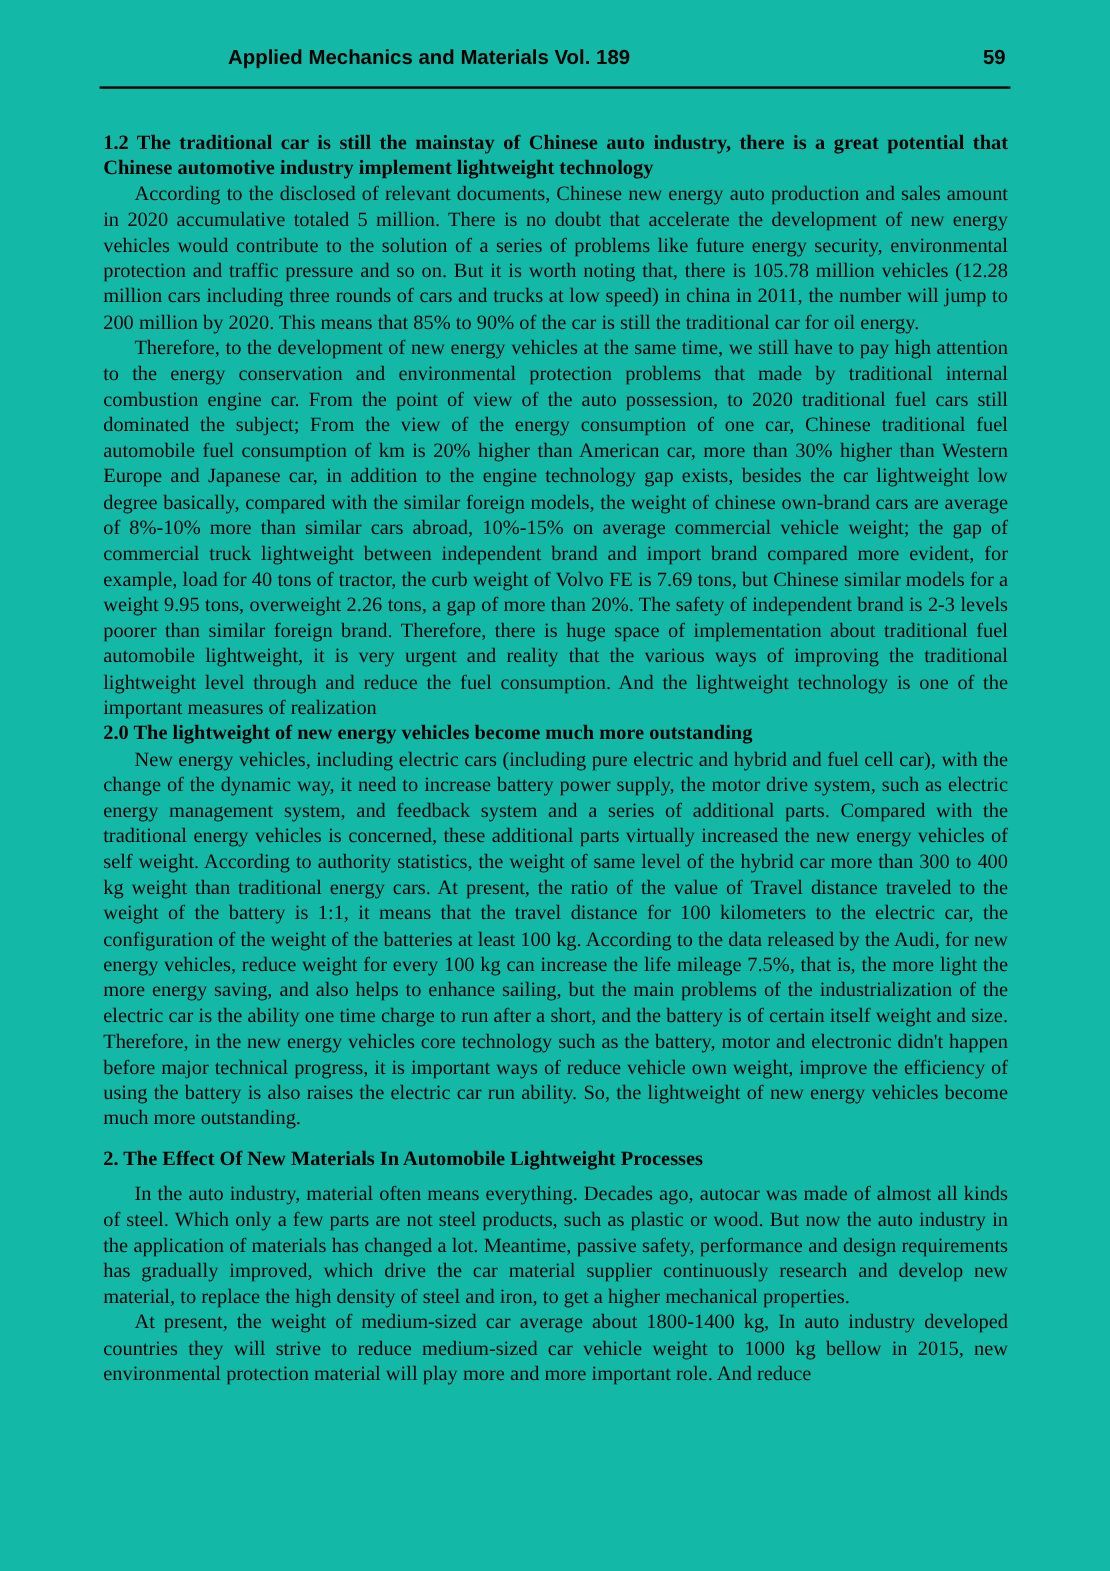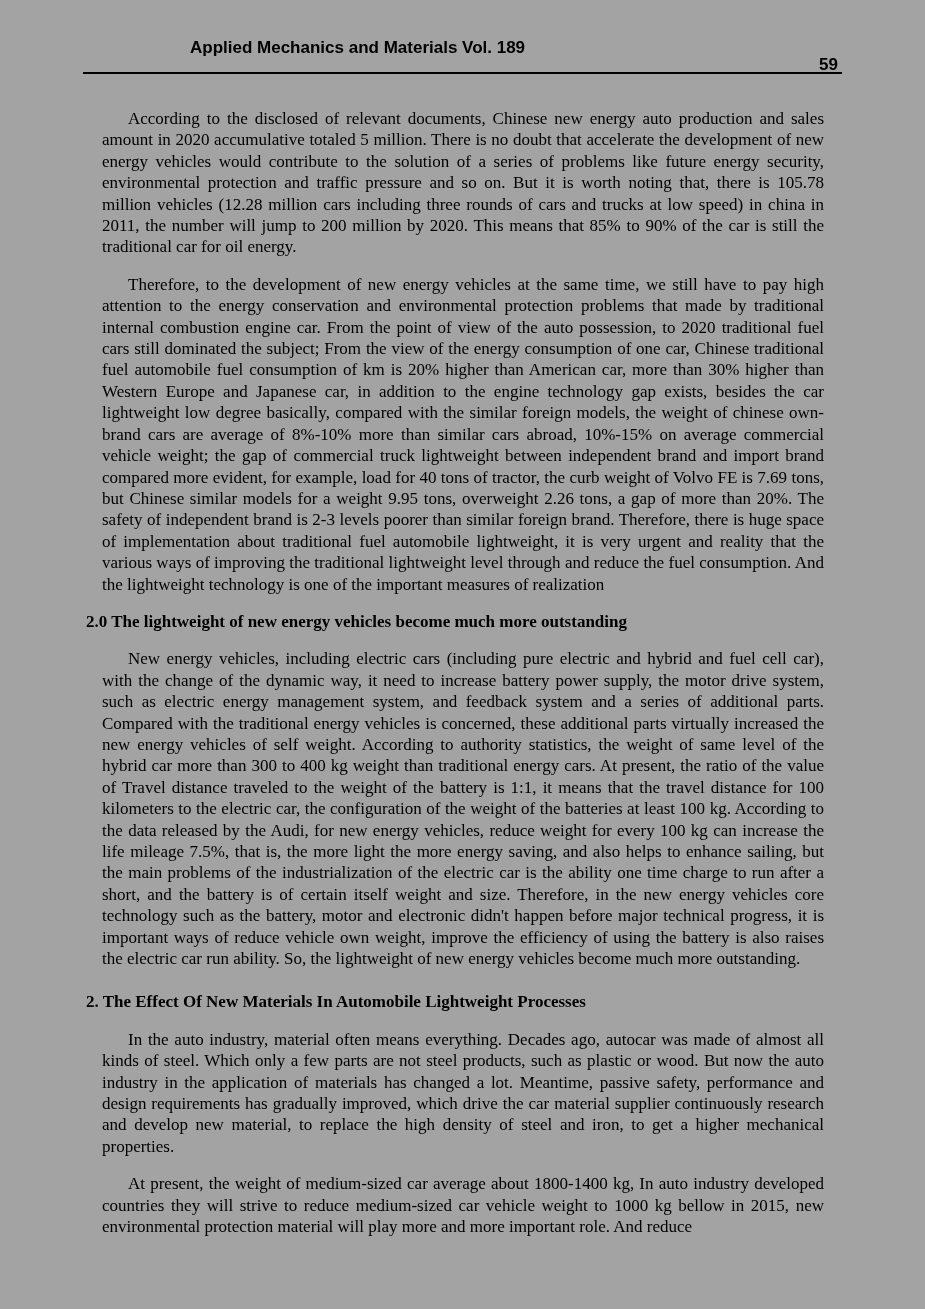--- a/index.html
+++ b/index.html
@@ -5,21 +5,21 @@
   html, body {
     margin: 0;
     padding: 0;
     background: #ffffff;
   }
   .page {
     position: relative;
     width: 925px;
     height: 1309px;
     box-sizing: border-box;
-    background: #a3a3a3;
+    background: #14b8a6;
     color: #000000;
     padding: 36px 85px 0 86px;
     font-family: "Liberation Serif", serif;
     overflow: hidden;
   }
   .running-header {
     position: relative;
     height: 23px;
     font-family: "Liberation Sans", sans-serif;
     font-weight: bold;
@@ -28,21 +28,21 @@
   }
   .journal-title {
     position: absolute;
     left: 104px;
     top: 0;
     white-space: nowrap;
   }
   .page-number {
     position: absolute;
     right: 2px;
-    top: 17px;
+    top: 0;
   }
   .header-rule {
     margin-top: 13px;
     border: 0;
     border-top: 2px solid #000000;
     margin-left: -3px;
     margin-right: -2px;
   }
   .content {
     margin-top: 34px;
@@ -50,43 +50,44 @@
     line-height: 21.4px;
     text-align: justify;
   }
   .section-heading {
     font-size: 17px;
     font-weight: bold;
     margin: 0;
     text-align: justify;
   }
   .section-heading.spaced {
-    margin-top: 22px;
+    margin-top: 12px;
     margin-bottom: 8px;
     font-family: Liberation Serif, serif;
   }
   .para {
-    margin: 16px;
+    margin: 0;
     text-indent: 26px;
   }
 </style>
 </head>
 <body>
 
 <div class="page">
 
   <div class="running-header">
     <span class="journal-title">Applied Mechanics and Materials Vol. 189</span>
     <span class="page-number">59</span>
   </div>
 
   <hr class="header-rule">
 
   <div class="content">
 
+    <h2 class="section-heading">1.2 The traditional car is still the mainstay of Chinese auto industry, there is a  great potential that Chinese automotive industry implement lightweight technology</h2>
 
     <p class="para">According to the disclosed of relevant documents, Chinese new energy auto production and sales amount in 2020 accumulative totaled 5 million. There is no doubt that accelerate the development of new energy vehicles would contribute to the solution of a series of problems like future energy security, environmental protection and traffic pressure and so on. But it is worth noting that, there is 105.78 million vehicles (12.28 million cars including three rounds of cars and trucks at low speed) in china in 2011, the number will jump to 200 million by 2020. This means that 85% to 90% of the car is still the traditional car for oil energy.</p>
 
     <p class="para">Therefore, to the development of new energy vehicles at the same time, we still have to pay high attention to the energy conservation and environmental protection problems that made by traditional internal combustion engine car. From the point of view of the auto possession, to 2020 traditional fuel cars still dominated the subject; From the view of the energy consumption of one car, Chinese traditional fuel automobile fuel consumption of km is 20% higher than American car, more than 30% higher than Western Europe and Japanese car, in addition to the engine technology gap exists, besides the car lightweight low degree basically, compared with the similar foreign models, the weight of chinese own-brand cars are average of 8%-10% more than similar cars abroad, 10%-15% on average commercial vehicle weight; the gap of commercial truck lightweight between independent brand and import brand compared more evident, for example, load for 40 tons of tractor, the curb weight of Volvo FE is 7.69 tons, but Chinese similar models for a weight 9.95 tons, overweight 2.26 tons, a gap of more than 20%. The safety of independent brand is 2-3 levels poorer than similar foreign brand. Therefore, there is huge space of implementation about traditional fuel automobile lightweight, it is very urgent and reality that the various ways of improving the traditional lightweight level through and reduce the fuel consumption. And the lightweight technology is one of the important measures of realization</p>
 
     <h2 class="section-heading">2.0 The lightweight of new energy vehicles become much more outstanding</h2>
 
     <p class="para">New energy vehicles, including electric cars (including pure electric and hybrid and fuel cell car), with the change of the dynamic way, it need to increase battery power supply, the motor drive system, such as electric energy management system, and feedback system and a series of additional parts. Compared with the traditional energy vehicles is concerned, these additional parts virtually increased the new energy vehicles of self weight. According to authority statistics, the weight of same level of the hybrid car more than 300 to 400 kg weight than traditional energy cars. At present, the ratio of the value of Travel distance traveled to the weight of the battery is 1:1, it means that the travel distance for 100 kilometers to the electric car, the configuration of the weight of the batteries at least 100 kg. According to the data released by the Audi, for new energy vehicles, reduce weight for every 100 kg can increase the life mileage 7.5%, that is, the more light the more energy saving, and also helps to enhance sailing, but the main problems of the industrialization of the electric car is the ability one time charge to run after a short, and the battery is of certain itself weight and size. Therefore, in the new energy vehicles core technology such as the battery, motor and electronic didn't happen before major technical progress, it is important ways of reduce vehicle own weight, improve the efficiency of using the battery is also raises the electric car run ability. So, the lightweight of new energy vehicles become much more outstanding.</p>
 
     <h2 class="section-heading spaced">2. The Effect Of New Materials In Automobile Lightweight Processes</h2>

